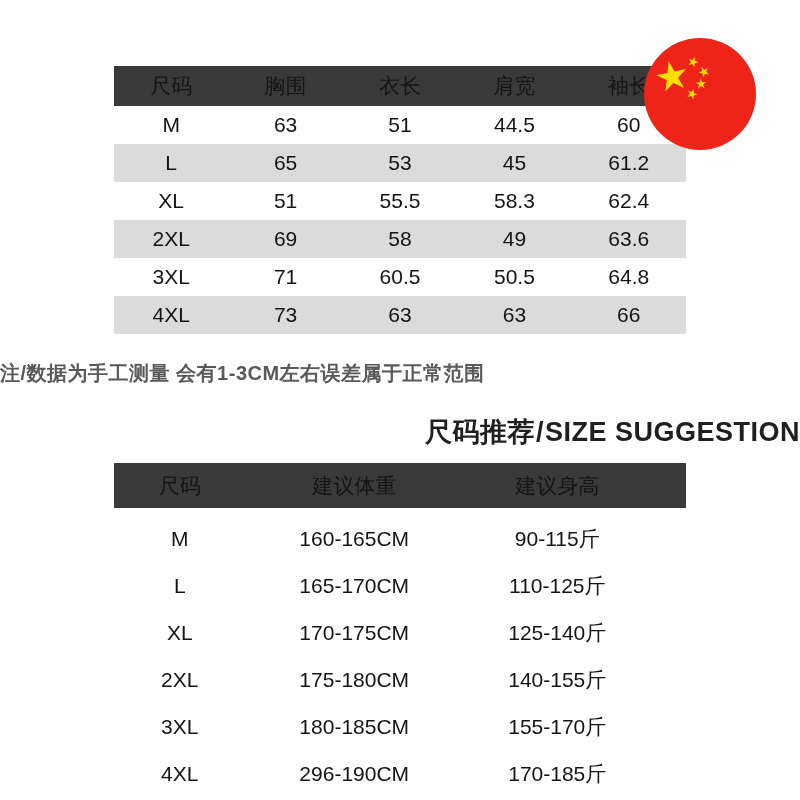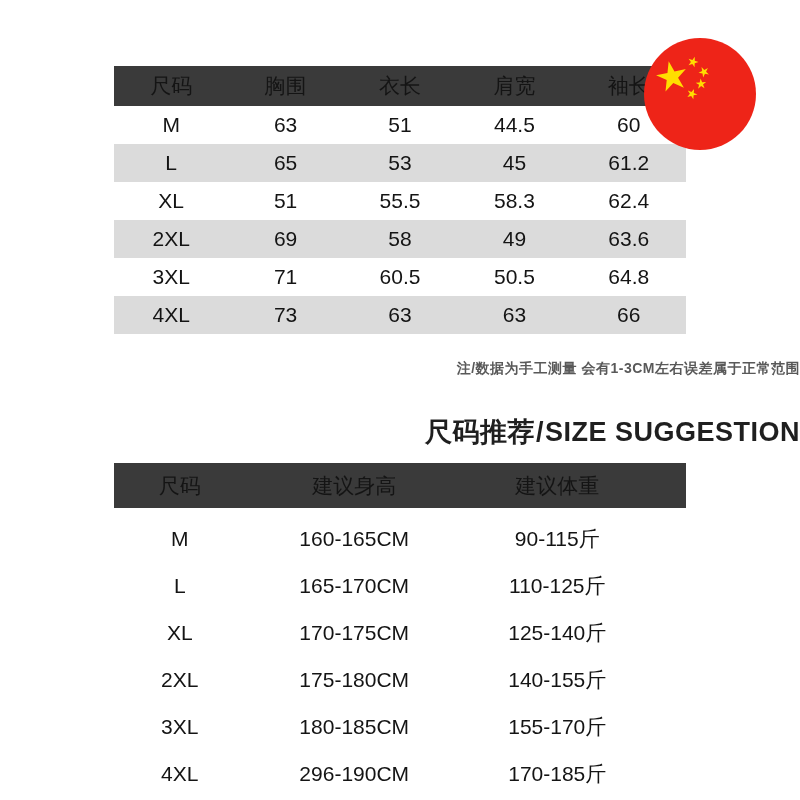--- a/index.html
+++ b/index.html
@@ -36,22 +36,22 @@
   .tbody{display:block;}
   .table-2 .tbody{margin-top:7px;}
   .row{display:grid;}
   .table-1 .row{grid-template-columns:repeat(5,1fr);height:38px;}
   .table-2 .row{grid-template-columns:23% 38% 33%;height:47px;}
   .row.stripe{background:var(--stripe);}
 
   .cell{display:flex;align-items:center;justify-content:center;
         font-size:21px;font-weight:400;color:var(--text);}
 
-  .note{position:absolute;top:360px;left:0;width:100%;text-align:right;
-        font-size:14px;font-weight:600;color:var(--note-text);letter-spacing:0.5px;}
+  .note{position:absolute;top:360px;left:0;width:100%;text-align:left;
+        font-size:20px;font-weight:600;color:var(--note-text);letter-spacing:0.5px;}
 
   .flag{position:absolute;left:644px;top:38px;width:112px;height:112px;}
 </style>
 </head>
 <body>
 
 <div class="page">
 
 
   <div class="table table-1" id="table-size-chart">
@@ -110,22 +110,22 @@
 
   <div class="note">注/数据为手工测量 会有1-3CM左右误差属于正常范围</div>
 
   <div class="title title-2">
     <span>尺码推荐</span><span class="divider-slash">/</span><span>SIZE SUGGESTION</span>
   </div>
 
   <div class="table table-2" id="table-size-suggestion">
     <div class="thead">
         <div class="cell hcell">尺码</div>
+        <div class="cell hcell">建议体重</div>
         <div class="cell hcell">建议身高</div>
-        <div class="cell hcell">建议体重</div>
       </div>
     <div class="tbody">
         <div class="row">
           <div class="cell">M</div>
           <div class="cell">160-165CM</div>
           <div class="cell">90-115斤</div>
         </div>
         <div class="row">
           <div class="cell">L</div>
           <div class="cell">165-170CM</div>

